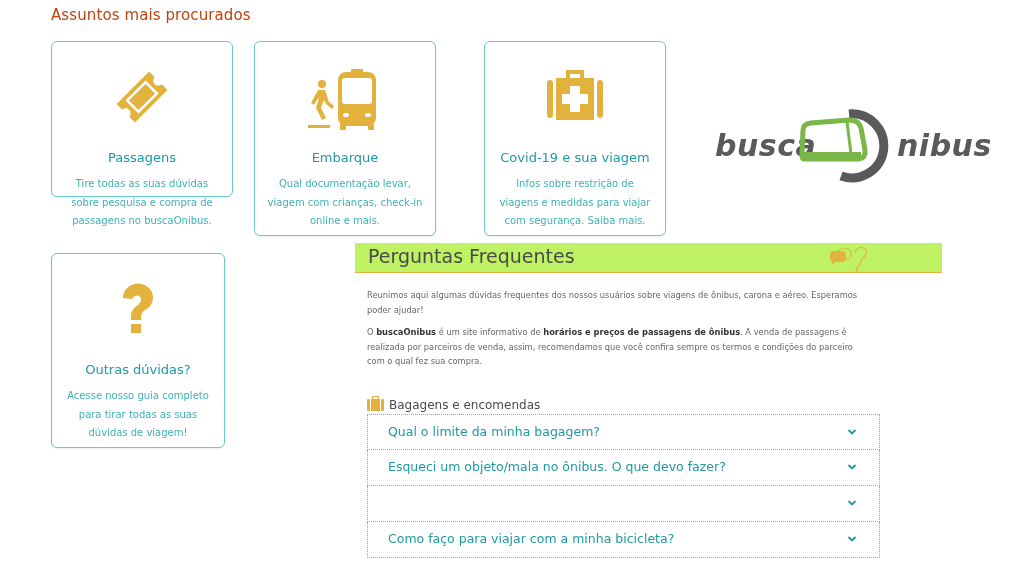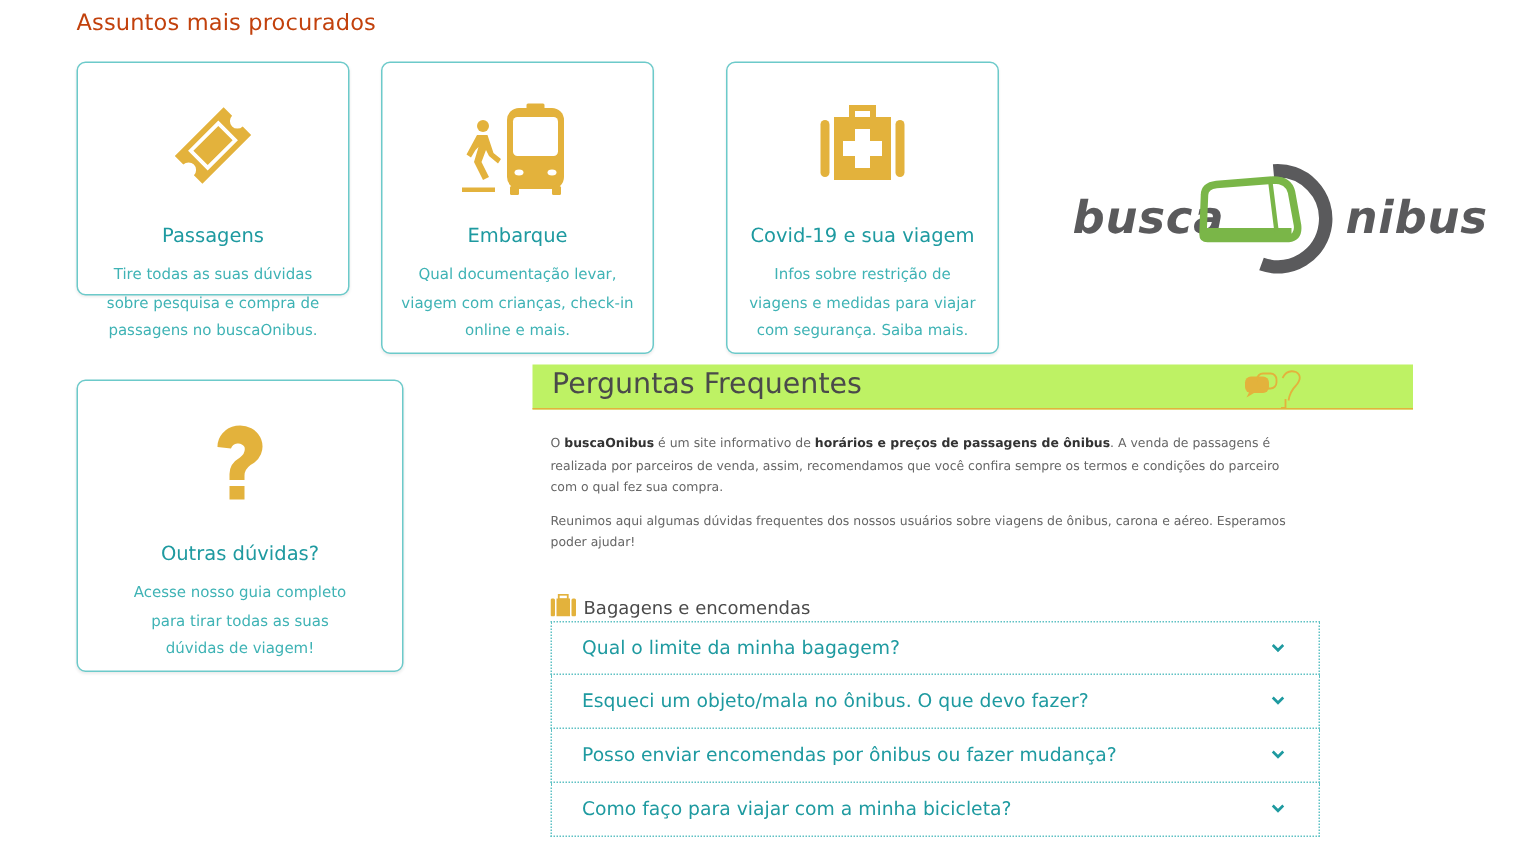--- a/index.html
+++ b/index.html
@@ -25,21 +25,21 @@
       position: absolute; left: 0; right: 0; top: 108px;
       font-size: 13px; color: #1e9aa0;
     }
     .card .desc {
       position: absolute; left: 6px; right: 6px; top: 133px;
       font-size: 10px; line-height: 18.5px; color: #3fb3b5;
     }
     #card-1 { left: 51px; top: 41px; width: 182px; height: 156px; }
     #card-2 { left: 254px; top: 41px; width: 182px; height: 195px; }
     #card-3 { left: 484px; top: 41px; width: 182px; height: 195px; }
-    #card-4 { left: 51px; top: 253px; width: 218px; height: 195px; }
+    #card-4 { left: 51px; top: 253px; width: 174px; height: 195px; }
 
     .logo {
       position: absolute; left: 715px; top: 108px; width: 270px; height: 75px;
     }
     .logo .w1, .logo .w2 {
       position: absolute; top: 20px; font-size: 30px; font-weight: bold;
       font-style: italic; color: #5a5a5c; letter-spacing: 0.5px;
     }
     .logo .w1 { left: 0; }
     .logo .w2 { left: 182px; }
@@ -170,22 +170,22 @@
   <svg class="faq-icon" width="60" height="30" viewBox="0 0 60 30">
     <rect x="5" y="7" width="16" height="11" rx="4" fill="#e3b23c"></rect>
     <path d="M8 17 l-2 4 l5 -3 z" fill="#e3b23c"></path>
     <rect x="13" y="5" width="13" height="10" rx="4" fill="none" stroke="#e3b23c" stroke-width="1.2"></rect>
     <path d="M30 8 q3 -6 9 -4 q5 3 0 9 q-4 4 -5 10" fill="none" stroke="#e3b23c" stroke-width="1.2"></path>
     <path d="M32 22 l0 6 l-3 0" fill="none" stroke="#e3b23c" stroke-width="1.2"></path>
   </svg>
 </div>
 
 <div class="intro">
+  <p>Reunimos aqui algumas dúvidas frequentes dos nossos usuários sobre viagens de ônibus, carona e aéreo. Esperamos poder ajudar!</p>
   <p><span>O </span><b>buscaOnibus</b><span> é um site informativo de </span><b>horários e preços de passagens de ônibus</b><span>. A venda de passagens é realizada por parceiros de venda, assim, recomendamos que você confira sempre os termos e condições do parceiro com o qual fez sua compra.</span></p>
-  <p>Reunimos aqui algumas dúvidas frequentes dos nossos usuários sobre viagens de ônibus, carona e aéreo. Esperamos poder ajudar!</p>
 </div>
 
 <div class="cat-header">
   <svg class="case" width="17" height="15" viewBox="0 0 17 15">
     <rect x="5.5" y="0.5" width="6" height="3" fill="none" stroke="#e3b23c" stroke-width="1.2"></rect>
     <rect x="0" y="3" width="3" height="12" rx="1" fill="#e3b23c"></rect>
     <rect x="14" y="3" width="3" height="12" rx="1" fill="#e3b23c"></rect>
     <rect x="4" y="3" width="9" height="12" fill="#e3b23c"></rect>
   </svg><span>Bagagens e encomendas</span>
 </div>
@@ -197,21 +197,20 @@
         <path d="M1.5 3 L5 6.5 L8.5 3" fill="none" stroke="#1e9aa0" stroke-width="1.8"></path>
       </svg>
   </div>
   <div class="faq-item">
     <span class="q">Esqueci um objeto/mala no ônibus. O que devo fazer?</span>
     <svg class="chev" viewBox="0 0 10 10">
         <path d="M1.5 3 L5 6.5 L8.5 3" fill="none" stroke="#1e9aa0" stroke-width="1.8"></path>
       </svg>
   </div>
   <div class="faq-item">
-    <span class="q">Posso enviar encomendas por ônibus ou fazer mudança?</span>
     <svg class="chev" viewBox="0 0 10 10">
         <path d="M1.5 3 L5 6.5 L8.5 3" fill="none" stroke="#1e9aa0" stroke-width="1.8"></path>
       </svg>
   </div>
   <div class="faq-item">
     <span class="q">Como faço para viajar com a minha bicicleta?</span>
     <svg class="chev" viewBox="0 0 10 10">
         <path d="M1.5 3 L5 6.5 L8.5 3" fill="none" stroke="#1e9aa0" stroke-width="1.8"></path>
       </svg>
   </div>

